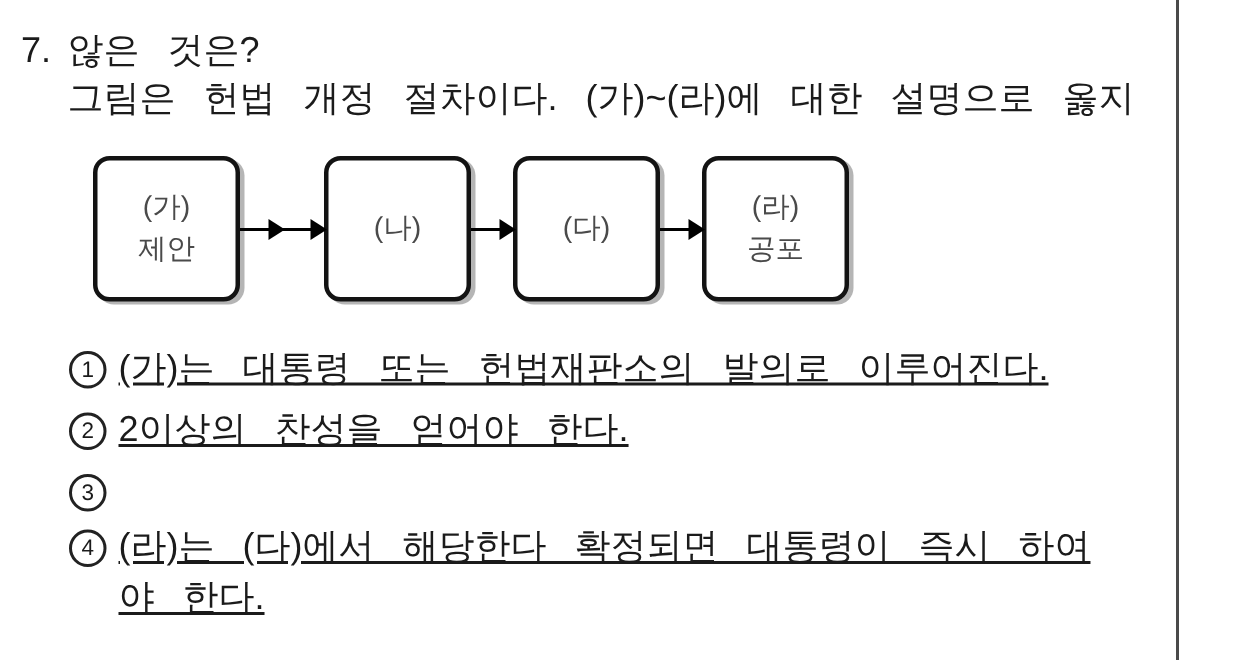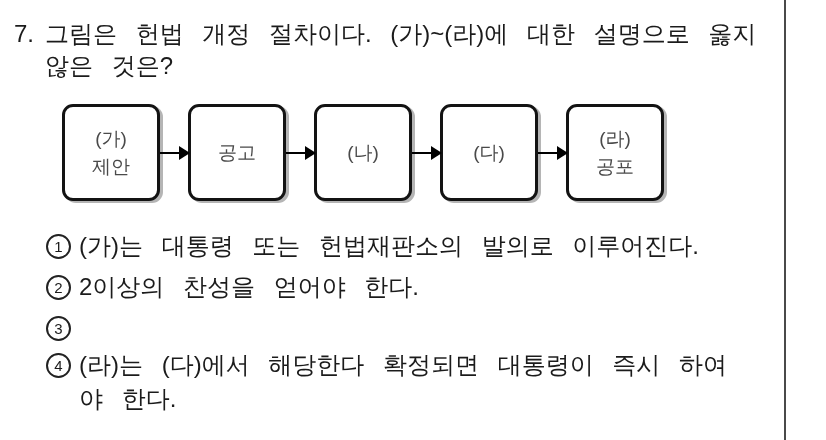--- a/index.html
+++ b/index.html
@@ -66,48 +66,44 @@
   .cnum {
     flex: none;
     width: 25px; height: 25px;
     margin: 5px 8px 0 0;
     border: 2px solid #222;
     border-radius: 50%;
     box-sizing: border-box;
     font-size: 15px; line-height: 21px;
     text-align: center;
   }
-  .ctext { font-size: 24px; line-height: 34px; }
+  .ctext { font-size: 24px; line-height: 34px; text-decoration: underline; }
   .cline { white-space: nowrap; word-spacing: 12px; }
 </style>
 </head>
 <body>
 
 <div class="page">
 
   <div class="question-block">
     <div class="q-row">
       <span class="q-num">7.</span>
       <div class="q-text">
+        <div class="q-line">않은 것은?</div>
         <div class="q-line">그림은 헌법 개정 절차이다. (가)~(라)에 대한 설명으로 옳지</div>
-        <div class="q-line">않은 것은?</div>
       </div>
     </div>
   </div>
 
   <div class="diagram">
     <div class="dbox">
       <div>(가)</div>
       <div>제안</div>
     </div>
     <div class="arrow"></div>
-    <div class="dbox">
-      <div>공고</div>
-      <div></div>
-    </div>
     <div class="arrow"></div>
     <div class="dbox">
       <div>(나)</div>
     </div>
     <div class="arrow"></div>
     <div class="dbox">
       <div>(다)</div>
       <div></div>
     </div>
     <div class="arrow"></div>

